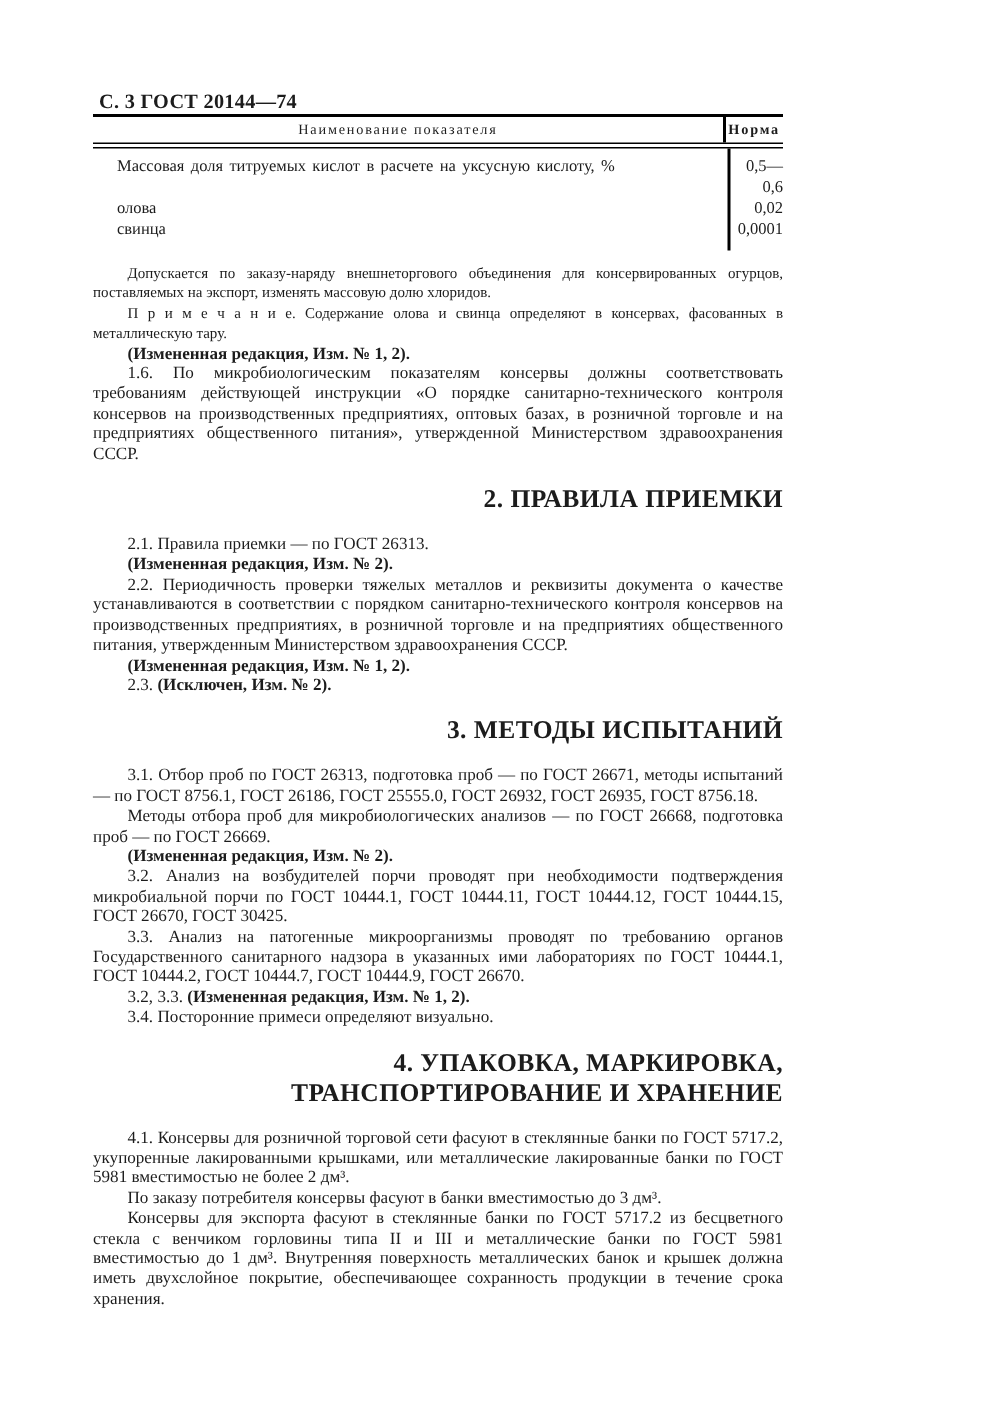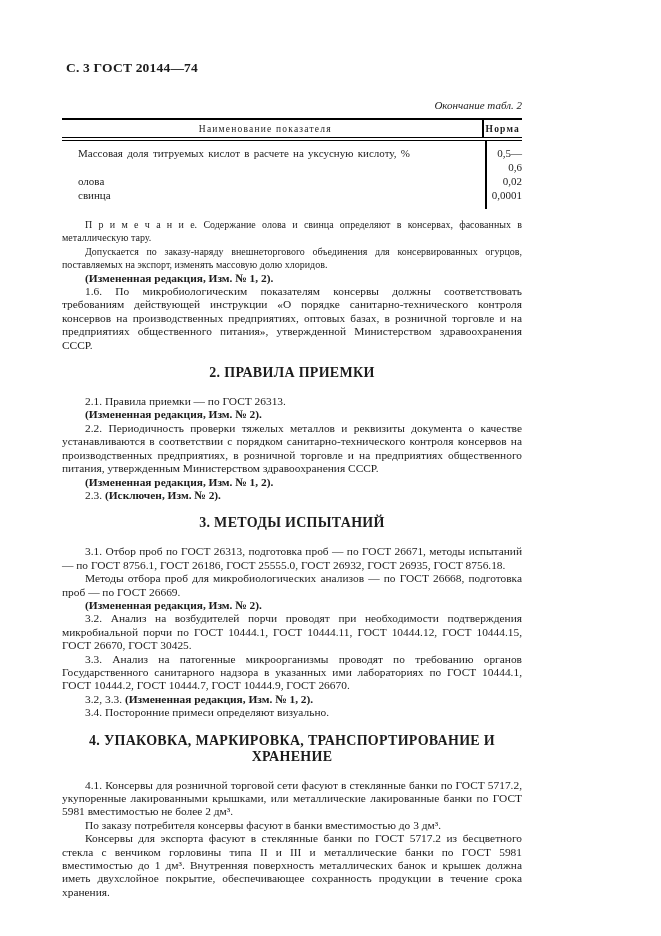--- a/index.html
+++ b/index.html
@@ -82,34 +82,33 @@
     text-indent: 23px;
   }
   .para.note {
     font-size: 10px;
   }
   .para.bold, .bold {
     font-weight: bold;
   }
   .sec-title {
     margin: 13px 0 14px 0;
-    font-size: 14px;
+    font-size: 17px;
     font-weight: bold;
-    text-align: center;
+    text-align: right;
     letter-spacing: 0.3px;
   }
 </style>
 </head>
 <body>
 
 <div class="page">
 
   <p class="doc-header">С. 3 ГОСТ 20144—74</p>
 
-  <p class="table-caption">Окончание табл. 2</p>
 
   <div class="gtable">
     <div class="gtable-head">
       <div class="hcell hcell-name">Наименование показателя</div>
       <div class="hcell hcell-norm">Норма</div>
     </div>
     <div class="gtable-body">
       <div class="trow first">
         <div class="tcell-name">Массовая доля титруемых кислот в расчете на уксусную кислоту, %</div>
         <div class="tcell-norm">0,5—0,6</div>
@@ -122,22 +121,22 @@
         <div class="tcell-name">свинца</div>
         <div class="tcell-norm">0,0001</div>
       </div>
       <div class="trow spacer">
         <div class="tcell-name"></div>
         <div class="tcell-norm"></div>
       </div>
     </div>
   </div>
 
+  <p class="para note">Допускается по заказу-наряду внешнеторгового объединения для консервированных огурцов, поставляемых на экспорт, изменять массовую долю хлоридов.</p>
   <p class="para note">П р и м е ч а н и е. Содержание олова и свинца определяют в консервах, фасованных в металлическую тару.</p>
-  <p class="para note">Допускается по заказу-наряду внешнеторгового объединения для консервированных огурцов, поставляемых на экспорт, изменять массовую долю хлоридов.</p>
 
   <p class="para bold">(Измененная редакция, Изм. № 1, 2).</p>
   <p class="para">1.6. По микробиологическим показателям консервы должны соответствовать требованиям действующей инструкции «О порядке санитарно-технического контроля консервов на производственных предприятиях, оптовых базах, в розничной торговле и на предприятиях общественного питания», утвержденной Министерством здравоохранения СССР.</p>
 
   <h2 class="sec-title">2. ПРАВИЛА ПРИЕМКИ</h2>
   <p class="para">2.1. Правила приемки — по ГОСТ 26313.</p>
   <p class="para bold">(Измененная редакция, Изм. № 2).</p>
   <p class="para">2.2. Периодичность проверки тяжелых металлов и реквизиты документа о качестве устанавливаются в соответствии с порядком санитарно-технического контроля консервов на производственных предприятиях, в розничной торговле и на предприятиях общественного питания, утвержденным Министерством здравоохранения СССР.</p>
   <p class="para bold">(Измененная редакция, Изм. № 1, 2).</p>
   <p class="para"><span>2.3. </span><span class="bold">(Исключен, Изм. № 2).</span></p>

